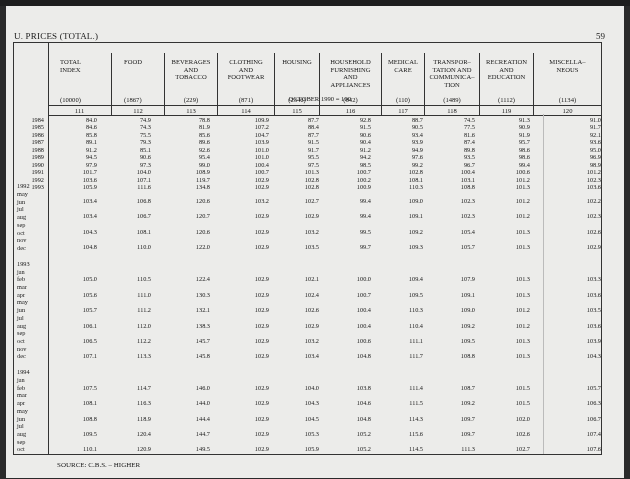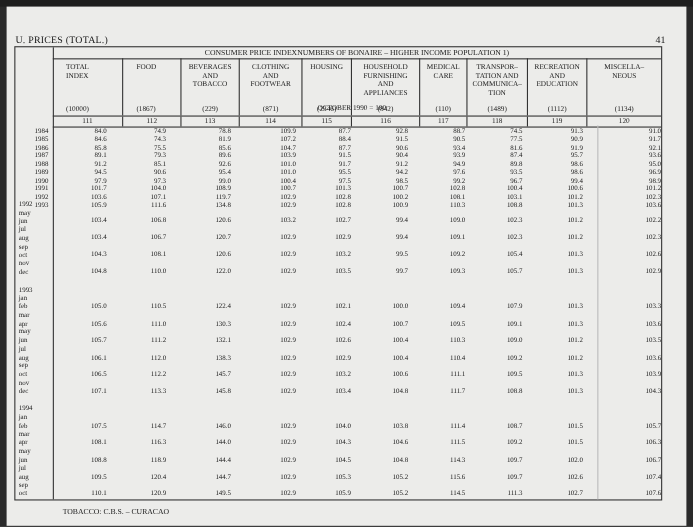--- a/index.html
+++ b/index.html
@@ -23,25 +23,24 @@
   .misc-sep{position:absolute;left:529px;top:71px;width:1px;height:340px;background:#bbb;}
   .source{position:absolute;left:57px;top:461px;font-size:7px;}
 </style>
 </head>
 <body>
 
 <div class="topbar"></div>
 <div class="page"></div>
 
 <div class="hdr-left">U. PRICES (TOTAL.)</div>
-<div class="hdr-right">41</div>
+<div class="hdr-right">59</div>
 
 <div class="tbl" id="tbl">
   <div class="stub"></div>
-  <div class="banner">CONSUMER PRICE INDEXNUMBERS OF BONAIRE – HIGHER INCOME POPULATION 1)</div>
   <div id="colheads">
       <div class="colhead" style="left: 34px; width: 64px; text-align: left; padding-left: 12px;">
         <span class="t" style="white-space: pre-line;">TOTAL
 INDEX</span>
         <span class="w" style="text-align: left; padding-left: 12px;">(10000)</span>
       </div>
       <div class="colhead" style="left: 98px; width: 53px; text-align: left; padding-left: 12px;">
         <span class="t" style="white-space: pre-line;">FOOD</span>
         <span class="w" style="text-align: left; padding-left: 12px;">(1867)</span>
       </div>
@@ -396,13 +395,13 @@
       <div class="cell" style="top: 402.3px; left: 215px;">102.9</div>
       <div class="cell" style="top: 402.3px; left: 265px;">105.9</div>
       <div class="cell" style="top: 402.3px; left: 317px;">105.2</div>
       <div class="cell" style="top: 402.3px; left: 369px;">114.5</div>
       <div class="cell" style="top: 402.3px; left: 421px;">111.3</div>
       <div class="cell" style="top: 402.3px; left: 476px;">102.7</div>
       <div class="cell" style="top: 402.3px; left: 547px;">107.6</div>
     </div>
 </div>
 
-<div class="source">TOBACCO: C.B.S. – CURACAO</div>
+<div class="source">SOURCE: C.B.S. – HIGHER</div>
 
 </body></html>

